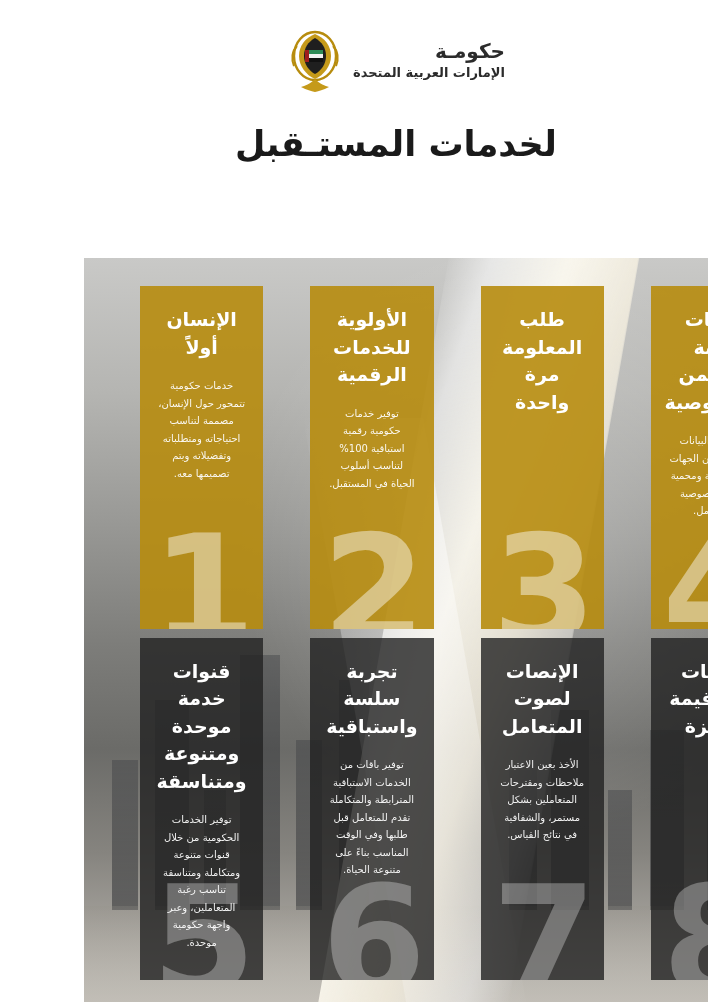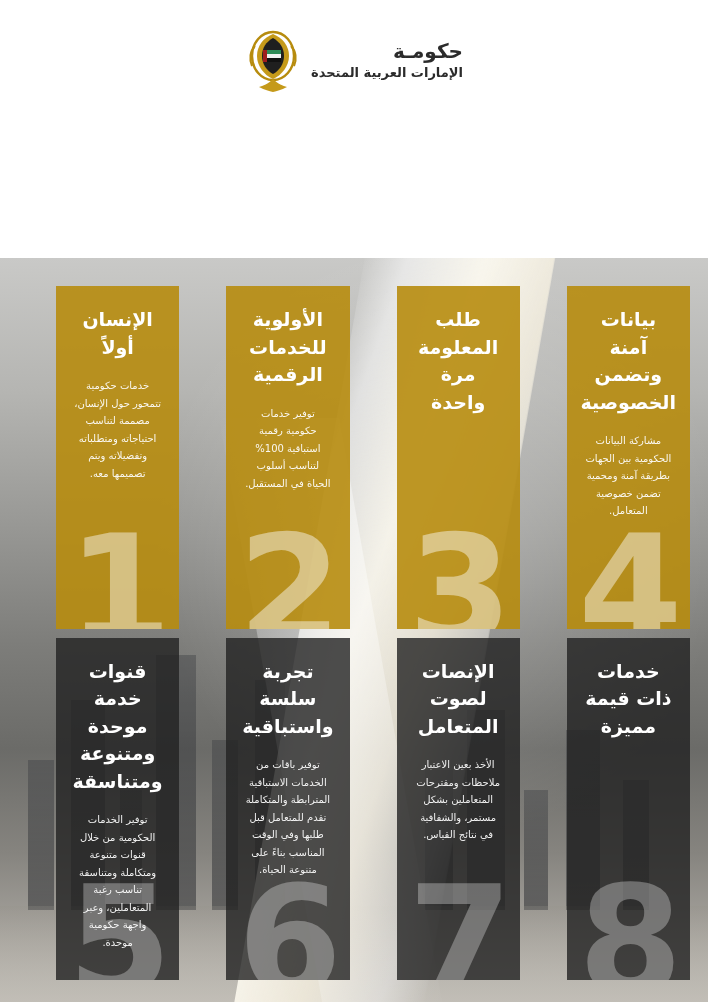--- a/index.html
+++ b/index.html
@@ -4,21 +4,21 @@
 <style>
   * { box-sizing: border-box; margin: 0; padding: 0; }
   html, body {
     width: 708px; height: 1002px;
     font-family: "DejaVu Sans", "Liberation Sans", sans-serif;
     background: #ffffff;
     overflow: hidden;
   }
   .page {
     position: relative;
-    width: 708px; height: 1002px;
+    width: 624px; height: 1002px;
     background: #ffffff;
   }
 
   
   .header {
     height: 258px;
     background: #ffffff;
     position: relative;
   }
   .emblem-row {
@@ -186,20 +186,21 @@
           <rect x="20" y="32" width="16" height="4" fill="#111"></rect>
           <rect x="18" y="24" width="4" height="12" fill="#a01d1d"></rect>
           <path d="M28 53 C23 58 18 60 14 61 C20 64 24 65 28 66 C32 65 36 64 42 61 C38 60 33 58 28 53 Z" fill="#c59a1a"></path>
           <path d="M10 20 C5 25 4 33 7 40" fill="none" stroke="#b78c0e" stroke-width="2"></path>
           <path d="M46 20 C51 25 52 33 49 40" fill="none" stroke="#b78c0e" stroke-width="2"></path>
         </svg>
       </div>
     </div>
 
     <div class="main-title">
+      <span class="ln ln2">لخدمات المستـقبل</span>
     </div>
   </div>
 
   <div class="board">
     <div class="photo">
       <div class="skyline">
         <div class="bld" style="left:4%;width:26px;height:150px;"></div>
         <div class="bld" style="left:10%;width:34px;height:210px;"></div>
         <div class="bld" style="left:17%;width:22px;height:120px;"></div>
         <div class="bld" style="left:22%;width:40px;height:255px;"></div>

